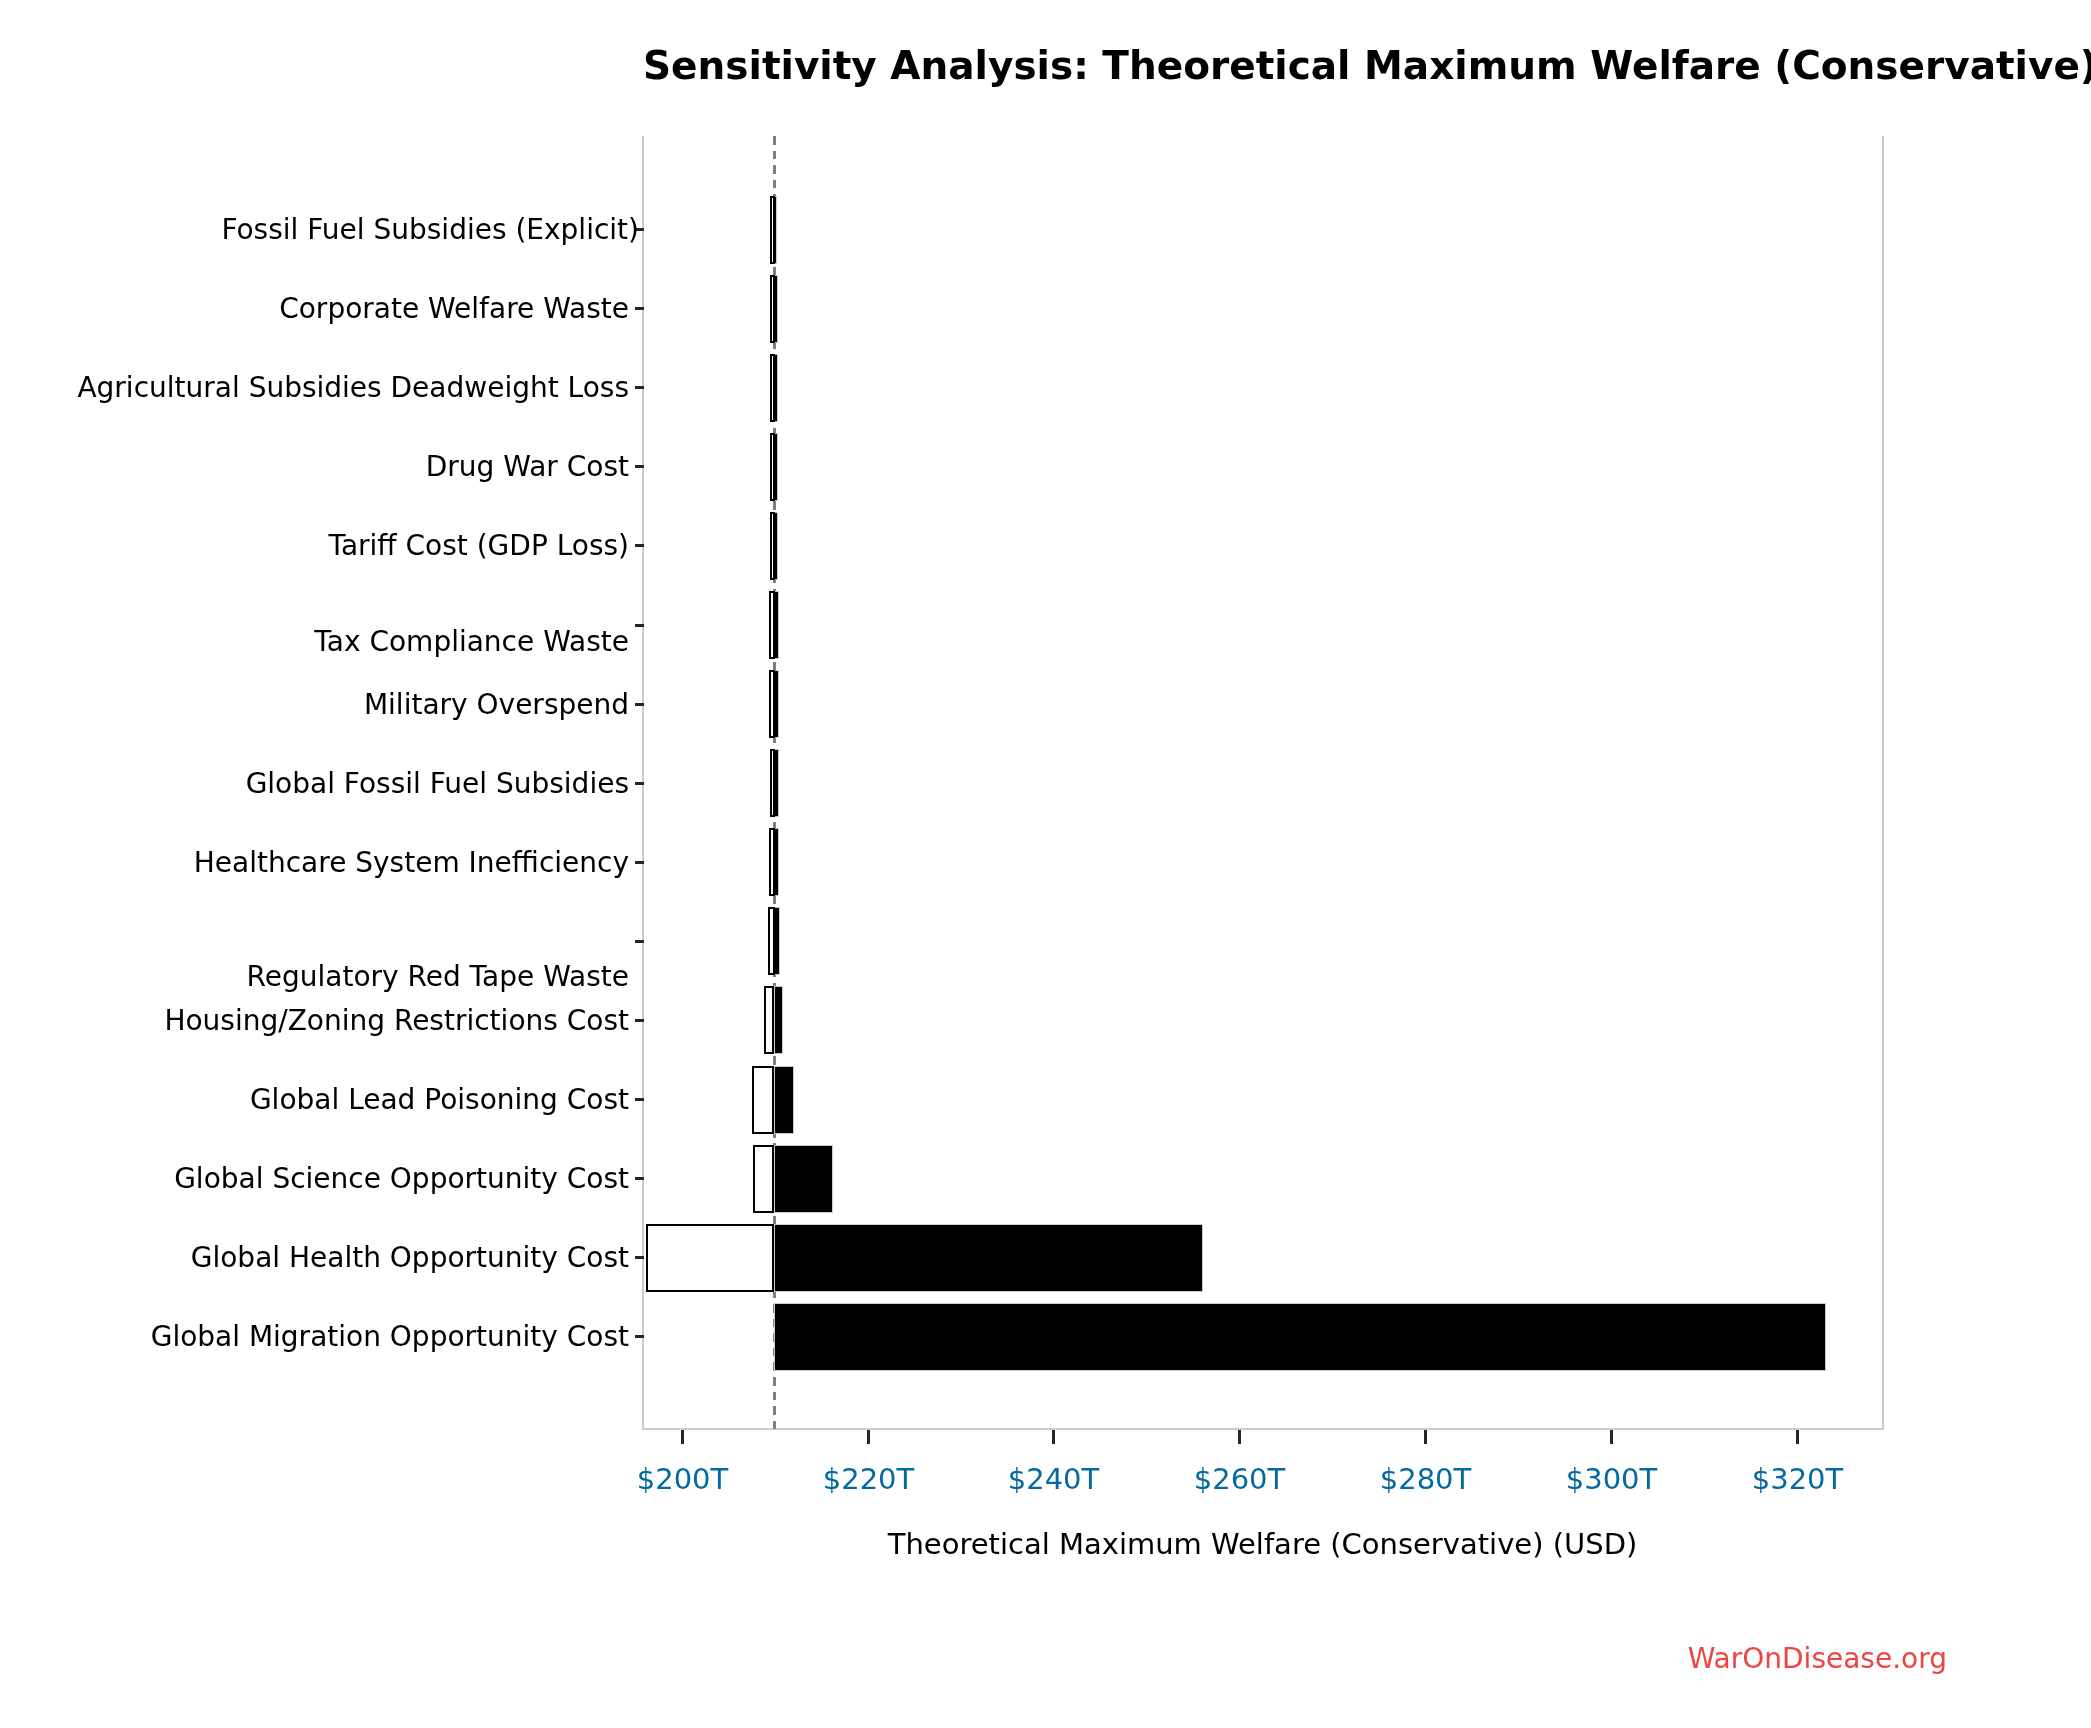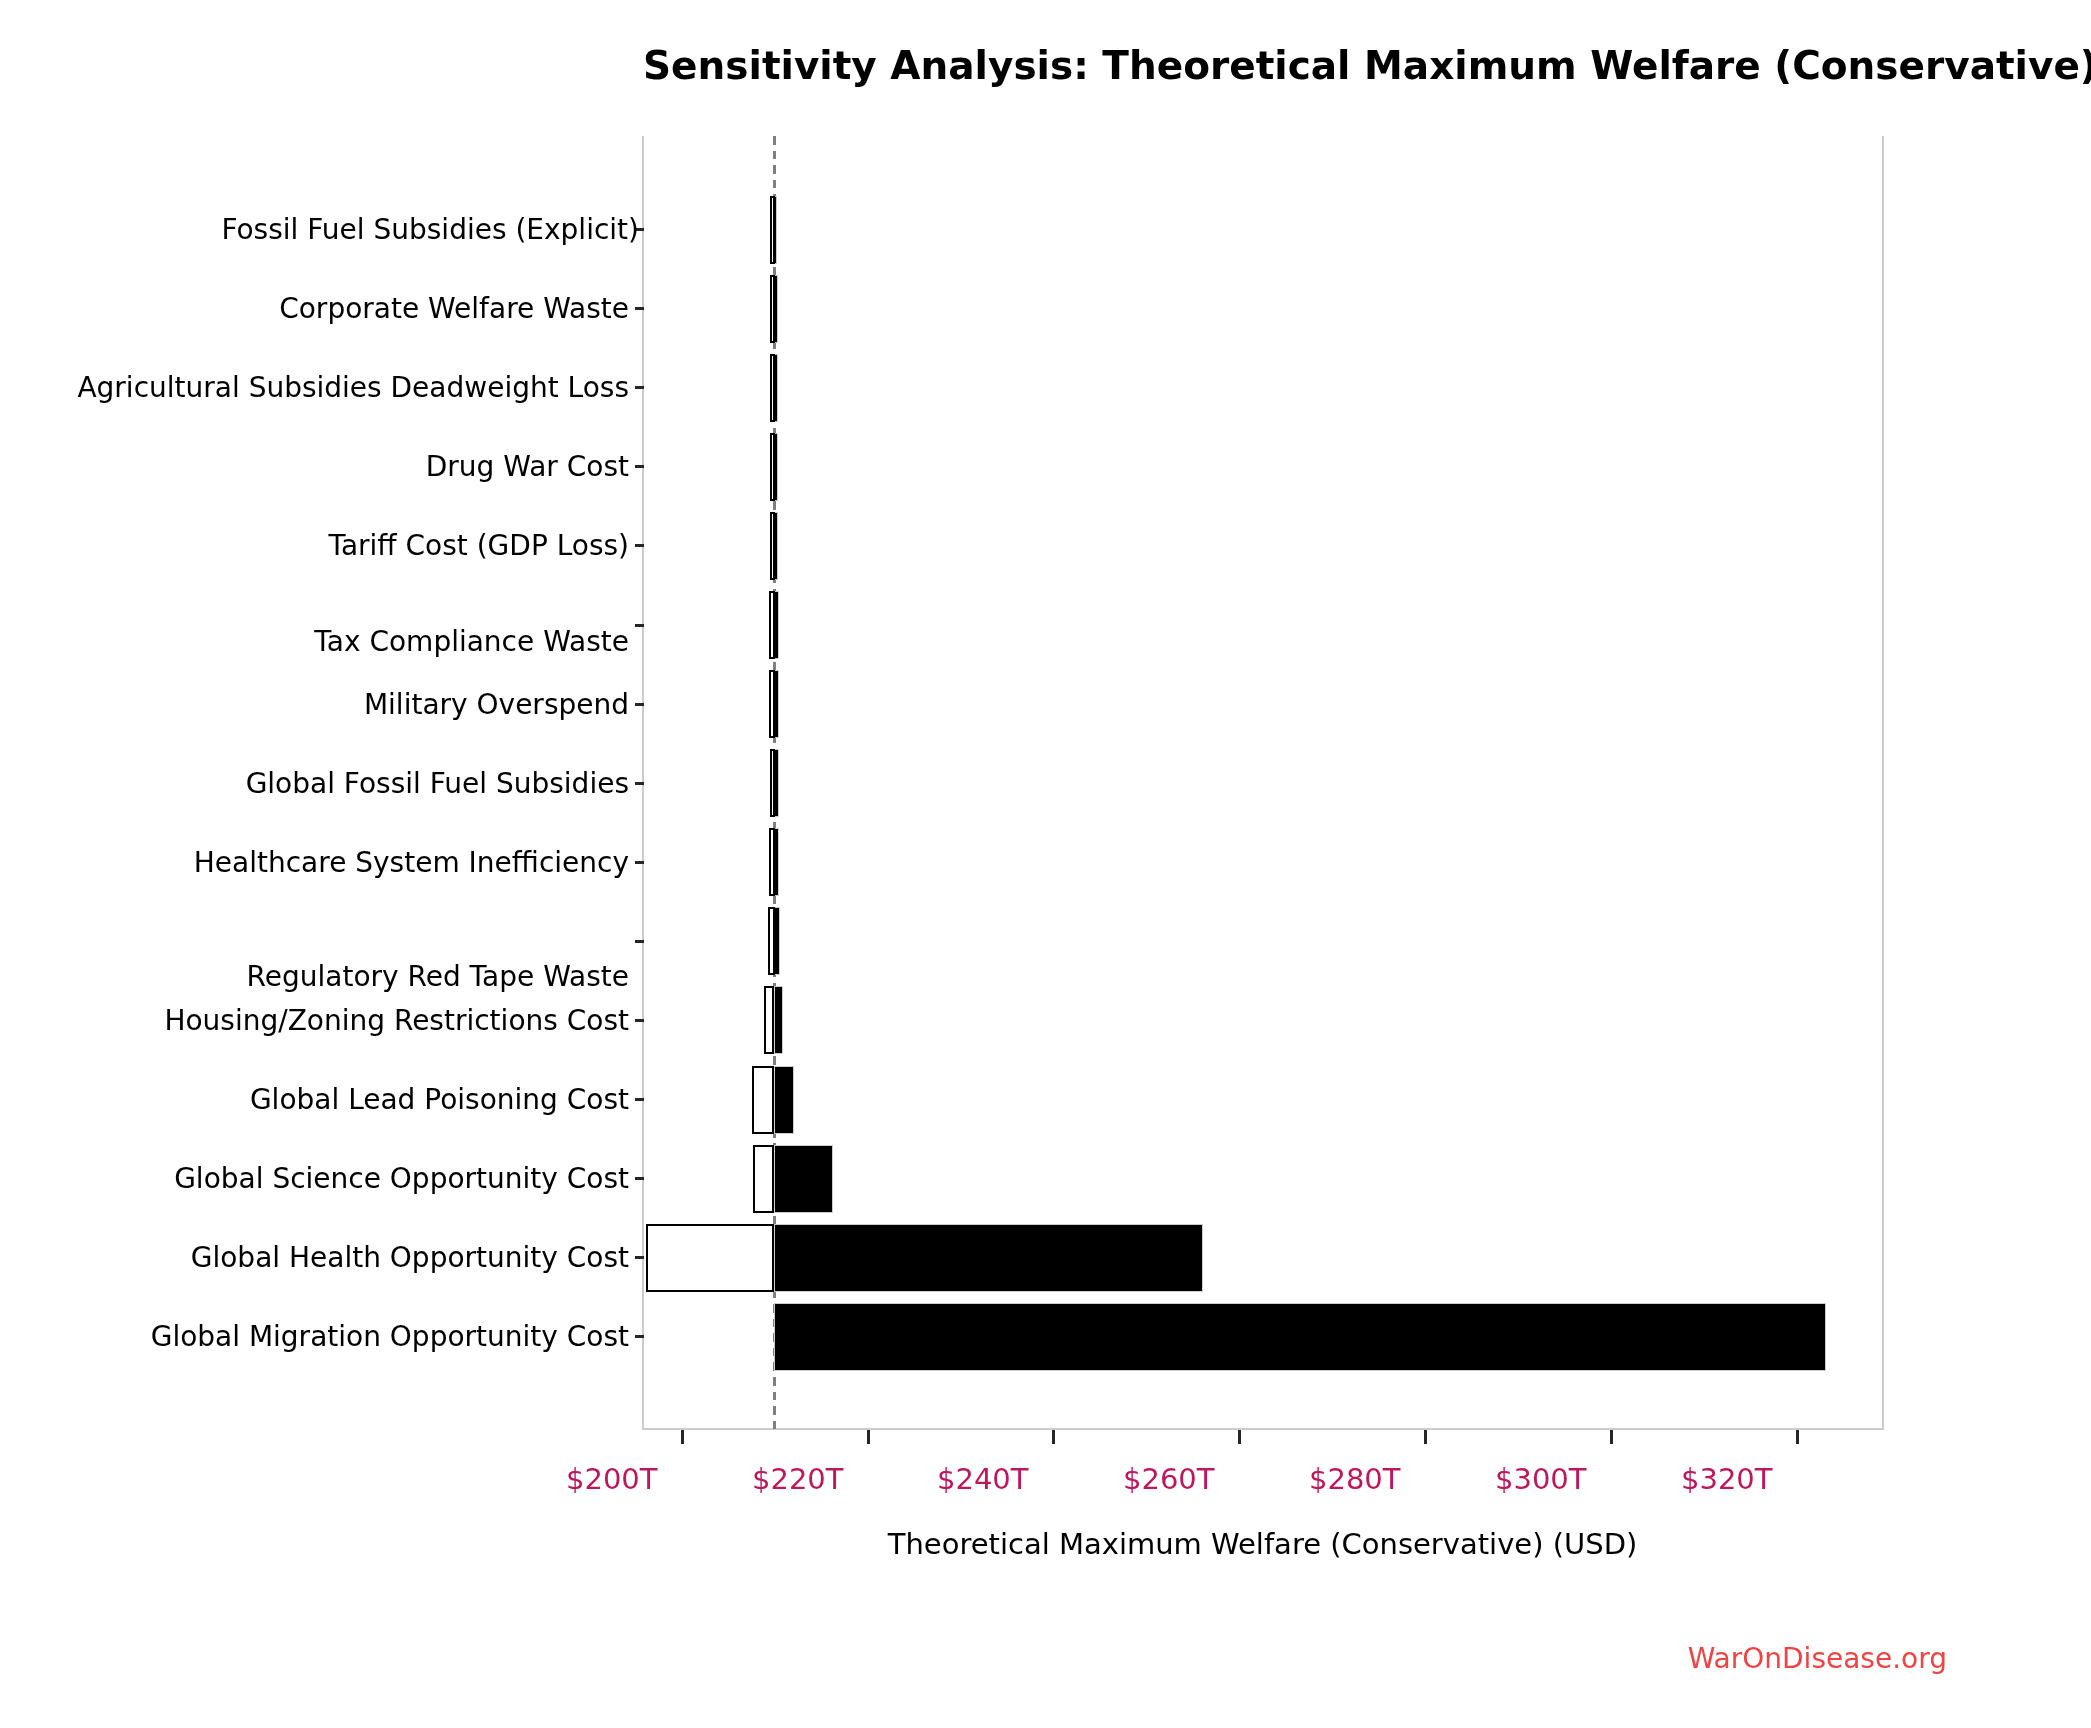--- a/index.html
+++ b/index.html
@@ -27,22 +27,22 @@
   }
   .bar-high{background:#000000;border:1.5px solid #cccccc;box-sizing:border-box;height:68px;}
   .bar-low{background:#ffffff;border:2.9px solid #000000;box-sizing:border-box;height:68px;}
   .ytick{background:#262626;width:8.7px;height:2.9px;}
   .xtick{background:#262626;width:2.9px;height:13.6px;top:1430px;}
   .ylabel{
     left:0;width:629px;text-align:right;white-space:nowrap;
     font-size:28px;line-height:35px;color:#000000;
   }
   .xticklabel{
-    top:1462px;width:233px;white-space:nowrap;
-    font-size:29px;line-height:35px;color:#be185d;
+    top:1462px;width:233px;text-align:center;white-space:nowrap;
+    font-size:29px;line-height:35px;color:#0369a1;
   }
   #x-axis-label{
     left:643px;top:1527px;width:1239px;text-align:center;white-space:nowrap;
     font-size:29px;color:#000000;
   }
   #watermark{
     right:144px;top:1642px;text-align:left;white-space:nowrap;
     font-size:28px;color:#ef4444;
   }
 </style>

